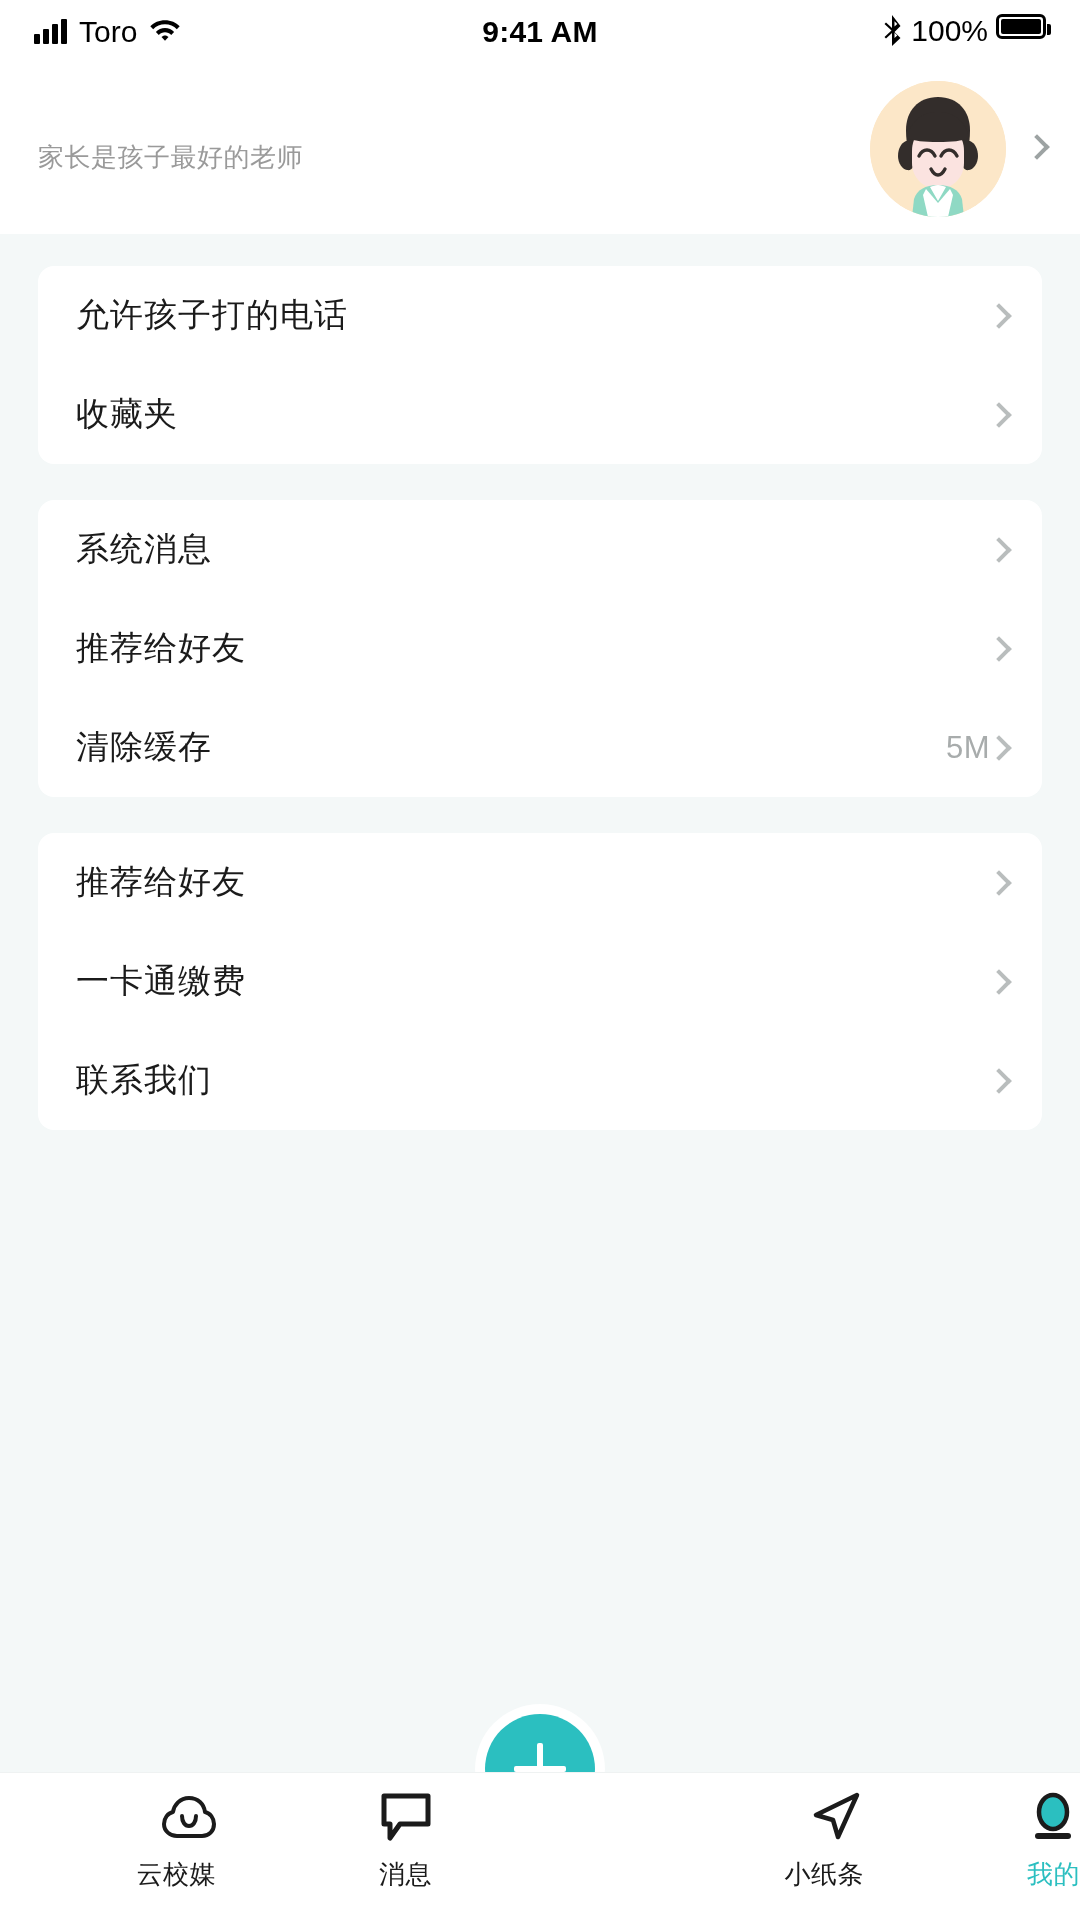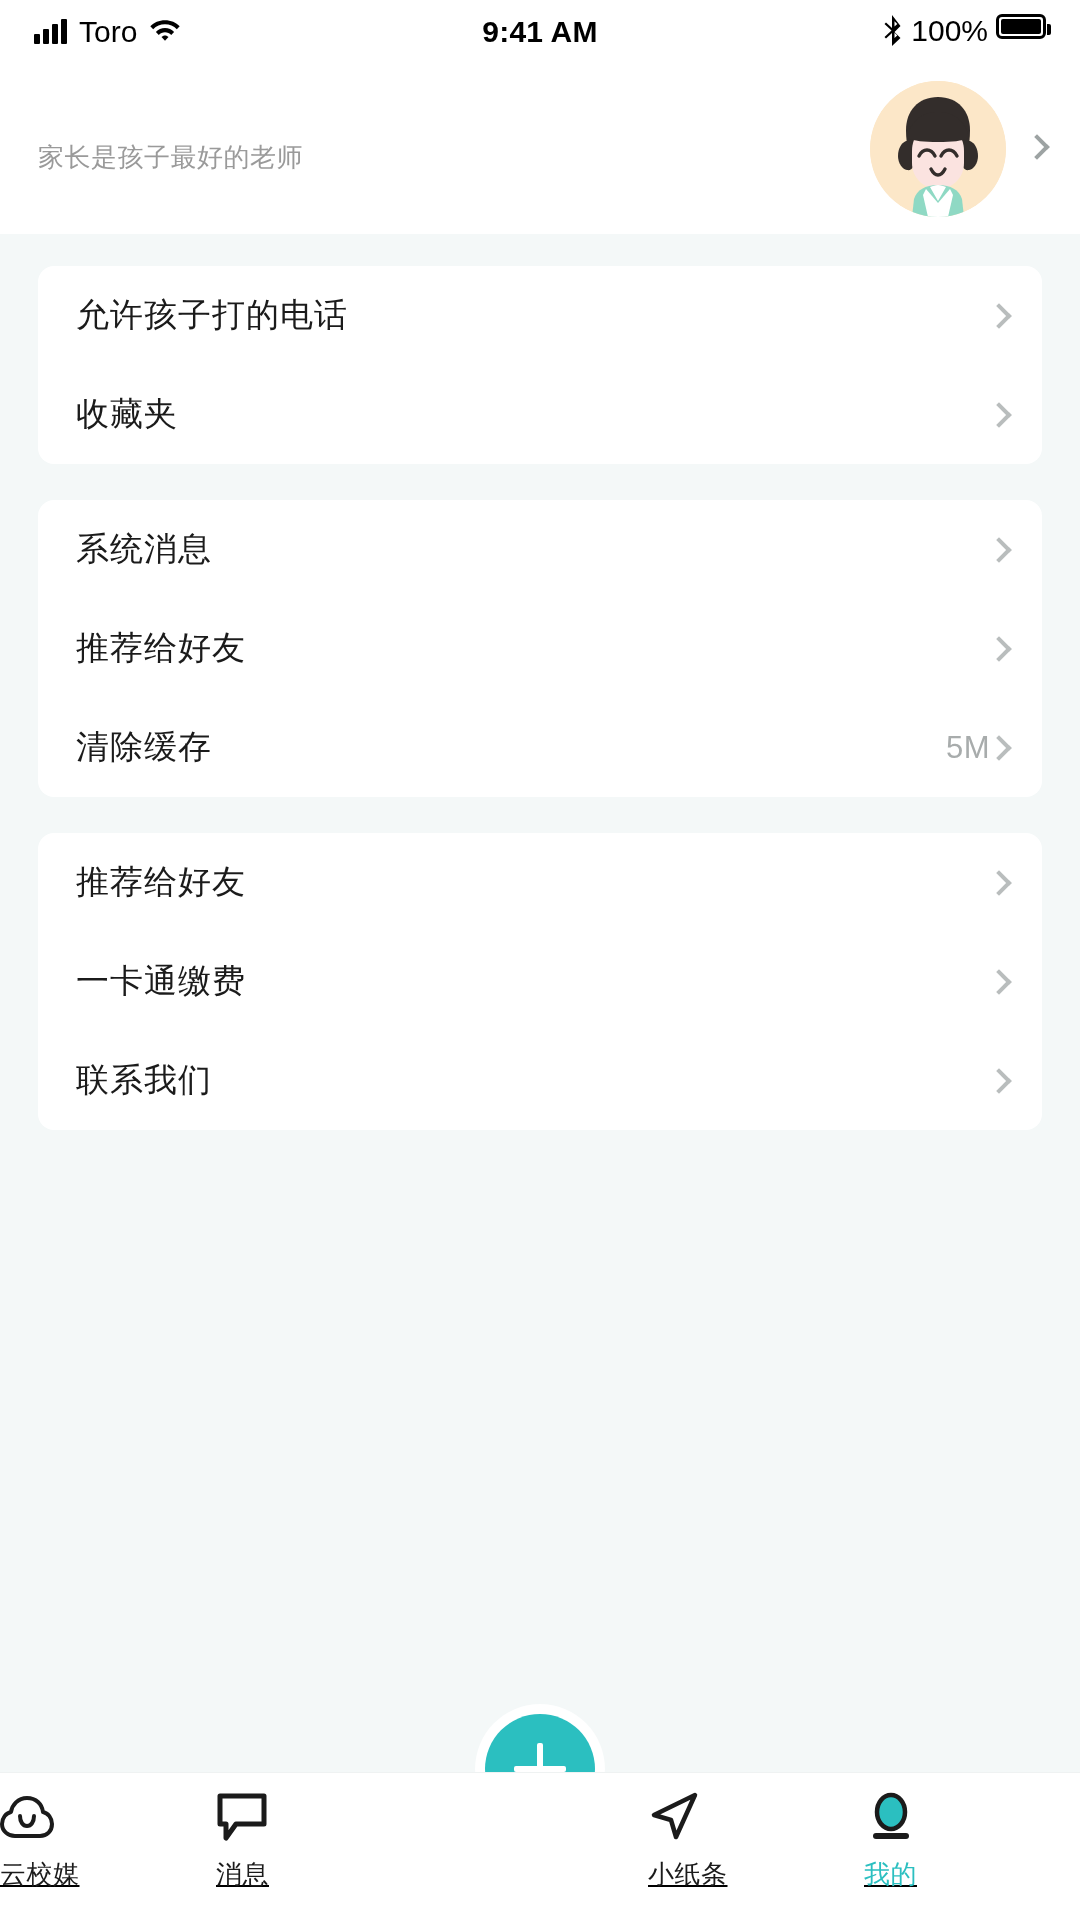--- a/index.html
+++ b/index.html
@@ -60,22 +60,22 @@
   .row-value { font-size:31px; color:#A8ACAC; letter-spacing:.5px; }
   .row-chevron { flex:0 0 auto; display:flex; align-items:center; }
 
   
   .tabbar {
     position:absolute; left:0; right:0; bottom:0; height:148px;
     background:#FFFFFF; display:flex; align-items:flex-start;
     border-top:1px solid #EFF2F2;
   }
   .tab {
-    flex:1 1 0; display:flex; flex-direction:column; align-items:flex-start;
-    justify-content:flex-start; padding-top:16px; gap:12px;text-decoration:underline;
+    flex:1 1 0; display:flex; flex-direction:column; align-items:flex-end;
+    justify-content:flex-start; padding-top:16px; gap:12px;
   }
   .tab.spacer { pointer-events:none; }
   .tab-icon { height:56px; display:flex; align-items:center; justify-content:center; }
   .tab-label { font-size:26px; color:#1B1B1B; letter-spacing:.5px; }
   .tab.active .tab-label { color:#2BBFC0; }
 
   .fab {
     position:absolute; left:50%; transform:translateX(-50%);
     bottom:96px; width:110px; height:110px; border-radius:50%;
     background:#2BBFC0; display:flex; align-items:center; justify-content:center;

